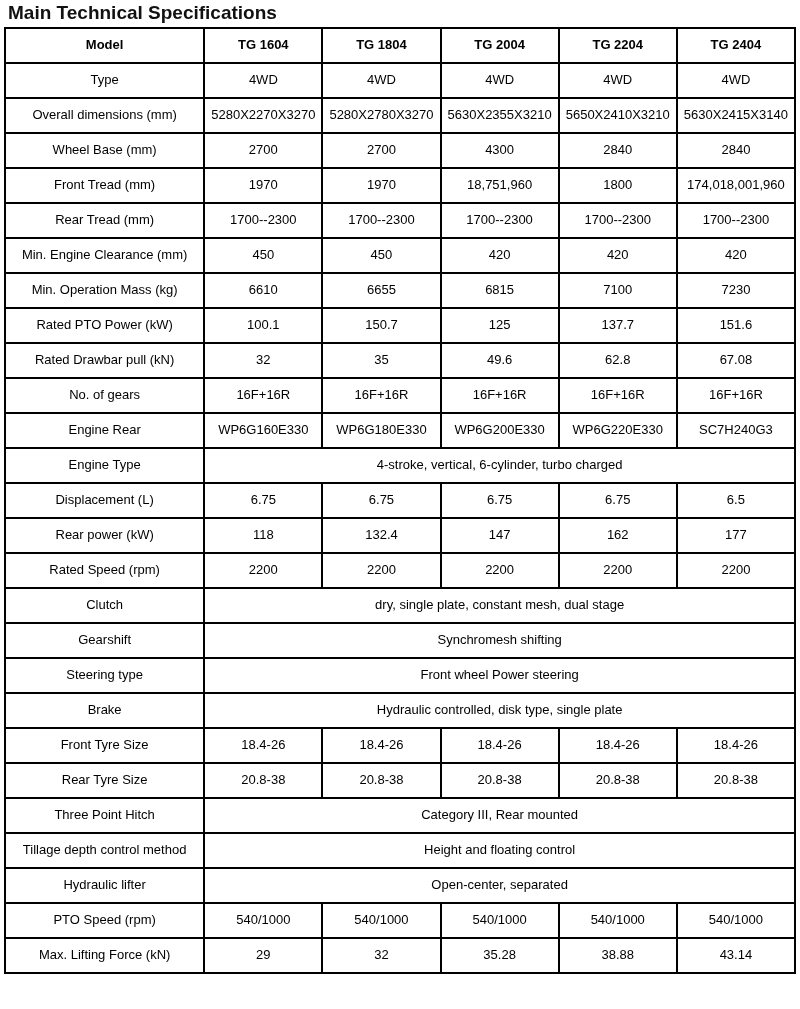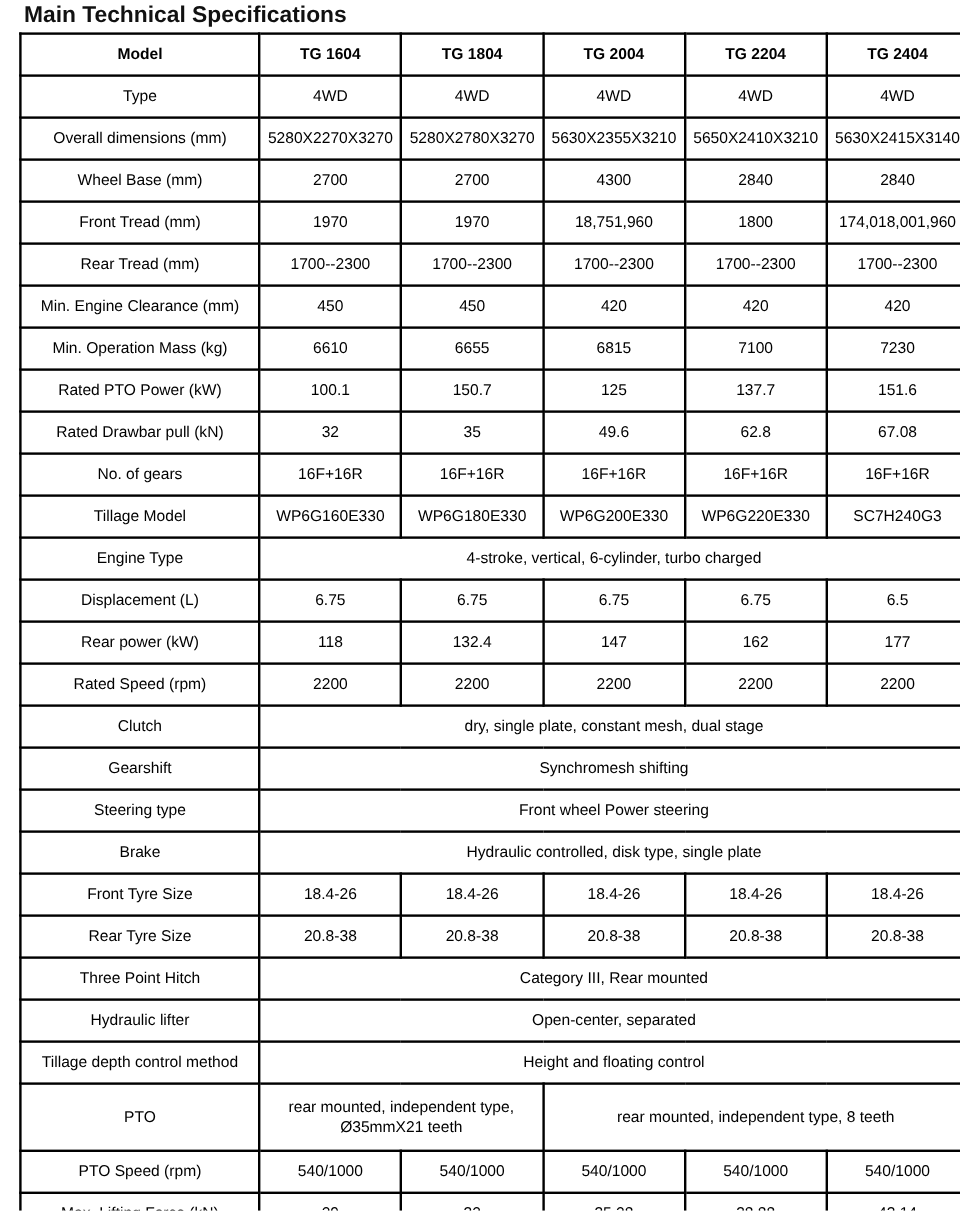--- a/index.html
+++ b/index.html
@@ -6,21 +6,21 @@
     margin: 0;
     padding: 0;
     background: #ffffff;
     font-family: "Liberation Sans", sans-serif;
     color: #000000;
   }
   .page {
     width: 800px;
     height: 1009px;
     box-sizing: border-box;
-    padding: 1px 4px 2px 16px;
+    padding: 1px 4px 2px 4px;
     background: #ffffff;
     overflow: hidden;
   }
   .page-title {
     font-size: 19px;
     font-weight: 600;
     line-height: 24px;
     margin: 0 0 2px 4px;
     letter-spacing: 0px;
     color: #111111;
@@ -151,21 +151,21 @@
         </tr>
         <tr>
           <th>No. of gears</th>
           <td>16F+16R</td>
           <td>16F+16R</td>
           <td>16F+16R</td>
           <td>16F+16R</td>
           <td>16F+16R</td>
         </tr>
         <tr>
-          <th>Tillage Model</th>
+          <th>Engine Rear</th>
           <td>WP6G160E330</td>
           <td>WP6G180E330</td>
           <td>WP6G200E330</td>
           <td>WP6G220E330</td>
           <td>SC7H240G3</td>
         </tr>
         <tr>
           <th>Engine Type</th>
           <td colspan="5">4-stroke, vertical, 6-cylinder, turbo charged</td>
         </tr>
@@ -223,31 +223,26 @@
           <td>20.8-38</td>
           <td>20.8-38</td>
           <td>20.8-38</td>
           <td>20.8-38</td>
         </tr>
         <tr>
           <th>Three Point Hitch</th>
           <td colspan="5">Category III, Rear mounted</td>
         </tr>
         <tr>
+          <th>Tillage depth control method</th>
+          <td colspan="5">Height and floating control</td>
+        </tr>
+        <tr>
           <th>Hydraulic lifter</th>
           <td colspan="5">Open-center, separated</td>
-        </tr>
-        <tr>
-          <th>Tillage depth control method</th>
-          <td colspan="5">Height and floating control</td>
-        </tr>
-        <tr class="tall">
-          <th>PTO</th>
-          <td colspan="2">rear mounted, independent type, Ø35mmX21 teeth</td>
-          <td colspan="3">rear mounted, independent type, 8 teeth</td>
         </tr>
         <tr>
           <th>PTO Speed (rpm)</th>
           <td>540/1000</td>
           <td>540/1000</td>
           <td>540/1000</td>
           <td>540/1000</td>
           <td>540/1000</td>
         </tr>
         <tr>

